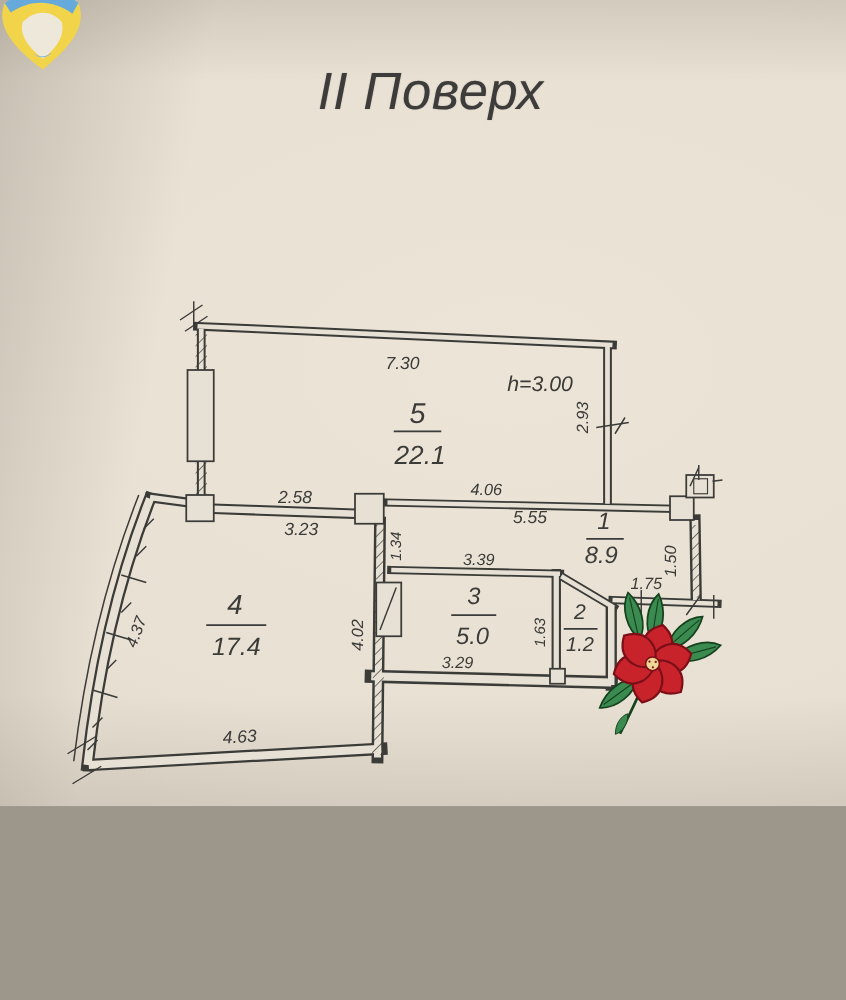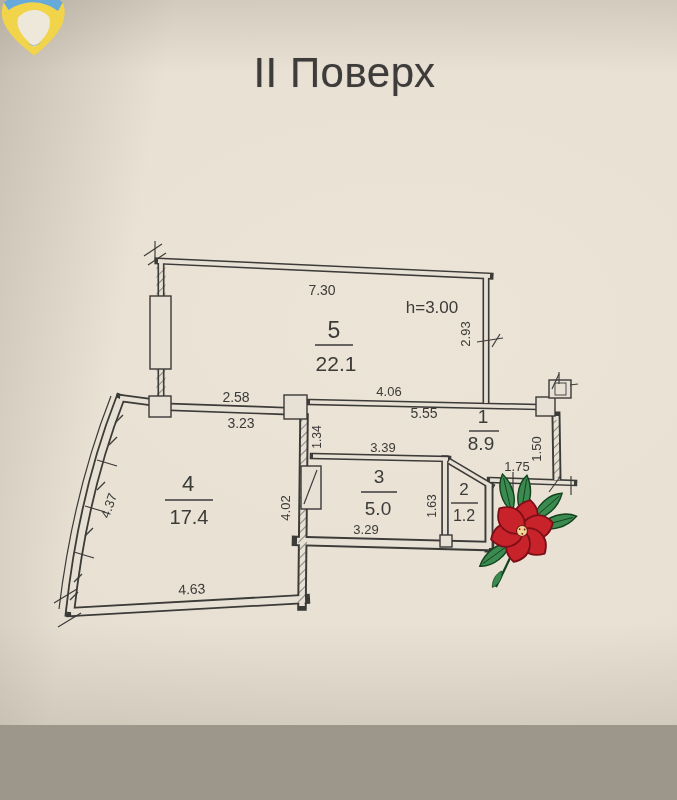--- a/index.html
+++ b/index.html
@@ -1,23 +1,24 @@
 <!DOCTYPE html>
 <html><head>
 <meta charset="utf-8">
 <style>
   html,body{margin:0;padding:0;background:#9d968a;}
   .photo{
-    position:relative;width:677px;height:725px;overflow:hidden;
+    position:relative;width:677px;height:645px;overflow:hidden;
     font-family:"Liberation Sans",sans-serif;
     background:
       linear-gradient(180deg, rgba(125,117,104,.20) 0%, rgba(125,117,104,0) 10%),
       linear-gradient(0deg, rgba(110,102,90,.14) 0%, rgba(110,102,90,0) 14%),
       linear-gradient(100deg, rgba(105,97,85,.26) 0%, rgba(105,97,85,0) 22%),
       radial-gradient(150% 95% at 60% 45%, #ebe4d7 0%, #e7e0d3 50%, #ddd5c7 80%, #cfc7b9 100%);
+    font-style: italic;
   }
   .title{
     position:absolute;top:49px;left:0;right:0;text-align:center;
     transform:translateX(6px);
     font-size:42px;font-weight:400;letter-spacing:.5px;color:#3e3c3a;
     text-shadow:0 0 1px rgba(62,60,58,.35);
   }
   .logo{position:absolute;left:0px;top:-7px;width:76px;height:72px;}
   .plan{position:absolute;left:0;top:0;width:677px;height:800px;}
   .plan text{fill:#3b3a38;text-anchor:middle;font-family:"Liberation Sans",sans-serif;}

